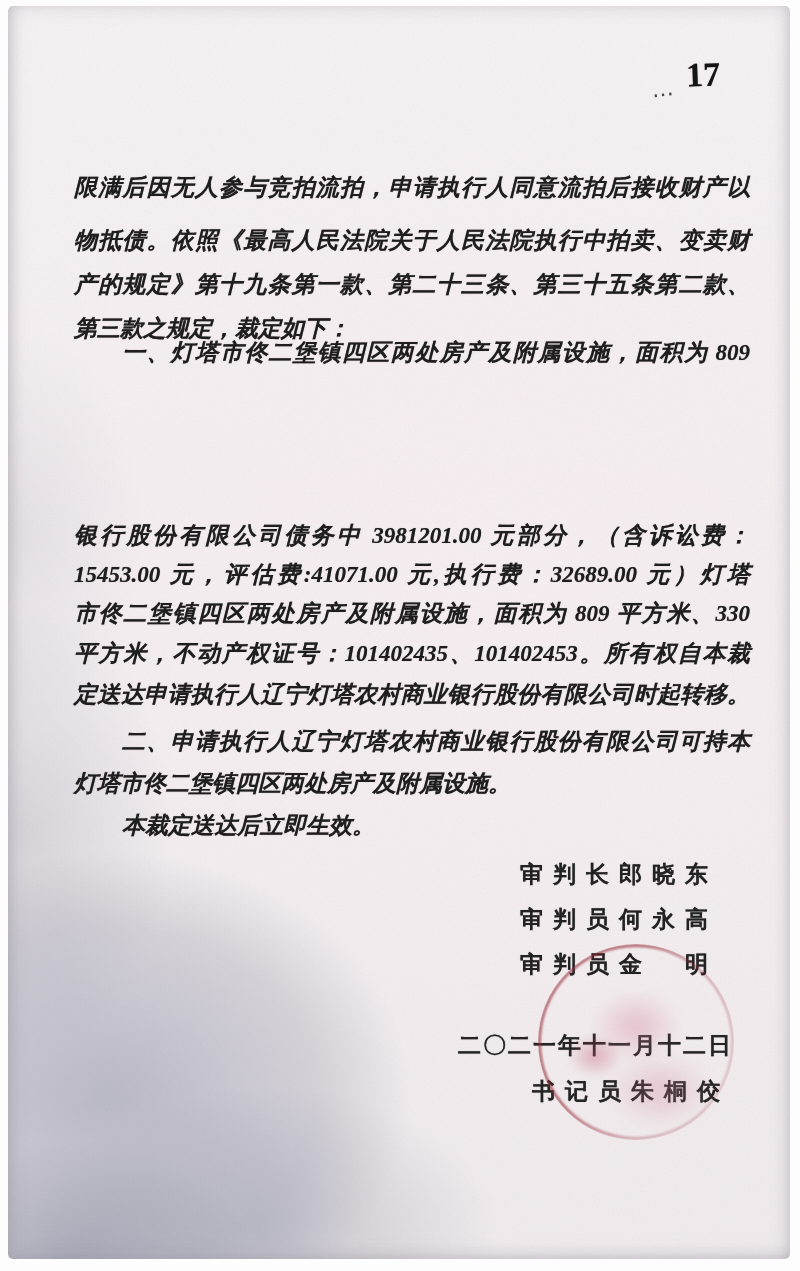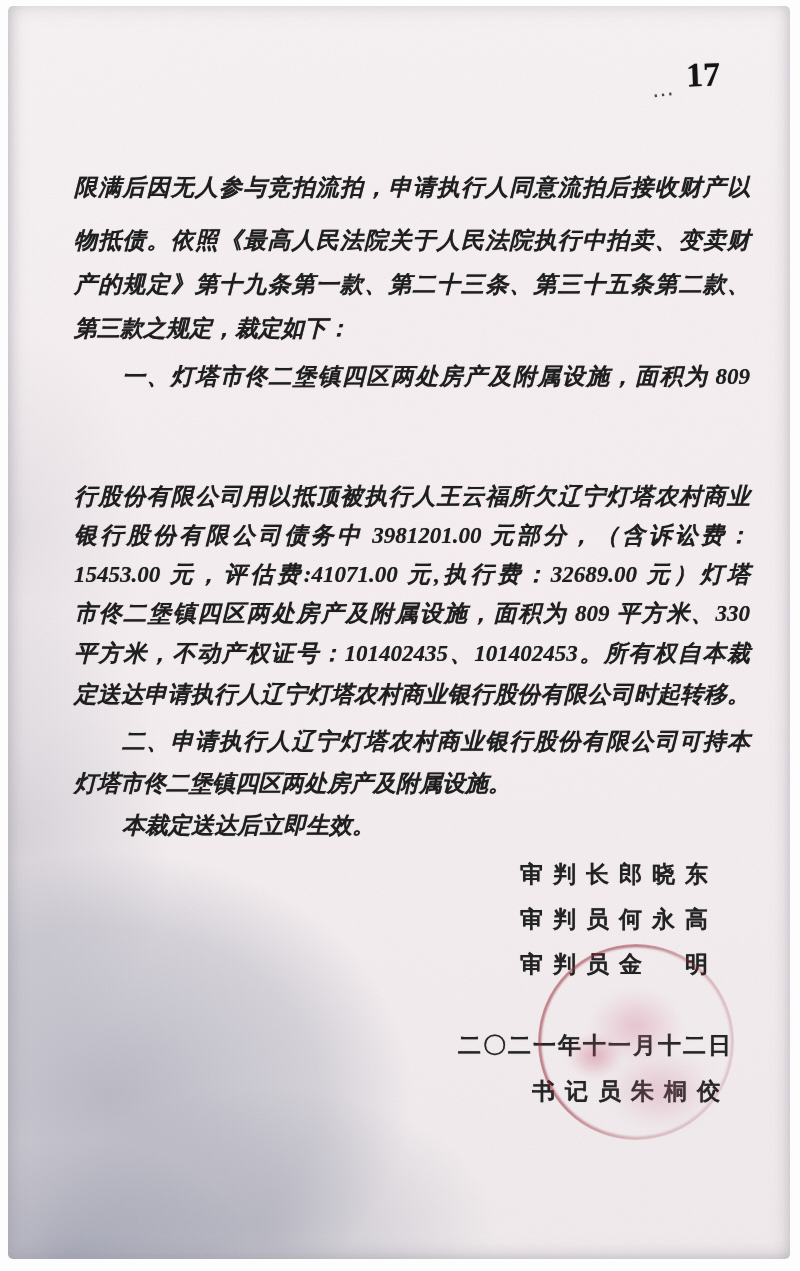--- a/index.html
+++ b/index.html
@@ -49,21 +49,21 @@
   .bl{
     position:absolute;left:66px;width:676px;
     font-size:23px;font-weight:600;color:#1e1e1e;
     text-align:justify;text-align-last:justify;
     text-shadow:0 0 0.7px rgba(35,35,35,0.65);
     font-style:italic;
   }
   .bl.noj{text-align:center;text-align-last:left;}
   .bl.indent{text-indent:48px;}
   .bl0{top:166px}.bl1{top:219px}.bl2{top:263px}.bl3{top:307px}
-  .bl4{top:355px}.bl5{top:391px}.bl6{top:435px}.bl7{top:475px}
+  .bl4{top:331px}.bl5{top:391px}.bl6{top:435px}.bl7{top:475px}
   .bl8{top:514px}.bl9{top:553px}.bl10{top:592px}.bl11{top:632px}
   .bl12{top:673px}.bl13{top:720px}.bl14{top:762px}.bl15{top:804px}
 
   
   .sig{
     position:absolute;right:72px;white-space:nowrap;
     font-size:23px;font-weight:600;color:#222;letter-spacing:10px;
     text-shadow:0 0 0.7px rgba(35,35,35,0.6);
   }
   .sig1{top:853px}.sig2{top:898px}.sig3{top:943px}
@@ -111,21 +111,20 @@
     <div class="pagenum-row">
       <span class="page-marks">⋯</span>
       <span class="page-number">17</span>
     </div>
 
     <div class="bl bl0">限满后因无人参与竞拍流拍，申请执行人同意流拍后接收财产以</div>
     <div class="bl bl1">物抵债。依照《最高人民法院关于人民法院执行中拍卖、变卖财</div>
     <div class="bl bl2">产的规定》第十九条第一款、第二十三条、第三十五条第二款、</div>
     <div class="bl bl3 noj">第三款之规定，裁定如下：</div>
     <div class="bl bl4 indent">一、灯塔市佟二堡镇四区两处房产及附属设施，面积为 809</div>
-    <div class="bl bl7">行股份有限公司用以抵顶被执行人王云福所欠辽宁灯塔农村商业</div>
     <div class="bl bl8">银行股份有限公司债务中 3981201.00 元部分，（含诉讼费：</div>
     <div class="bl bl9">15453.00 元，评估费:41071.00 元,执行费：32689.00 元）灯塔</div>
     <div class="bl bl10">市佟二堡镇四区两处房产及附属设施，面积为 809 平方米、330</div>
     <div class="bl bl11">平方米，不动产权证号：101402435、101402453。所有权自本裁</div>
     <div class="bl bl12">定送达申请执行人辽宁灯塔农村商业银行股份有限公司时起转移。</div>
     <div class="bl bl13 indent">二、申请执行人辽宁灯塔农村商业银行股份有限公司可持本</div>
     <div class="bl bl14 noj">灯塔市佟二堡镇四区两处房产及附属设施。</div>
     <div class="bl bl15 noj indent">本裁定送达后立即生效。</div>
 
     <div class="sig sig2"><span>审判员</span><span>何永高</span></div>

